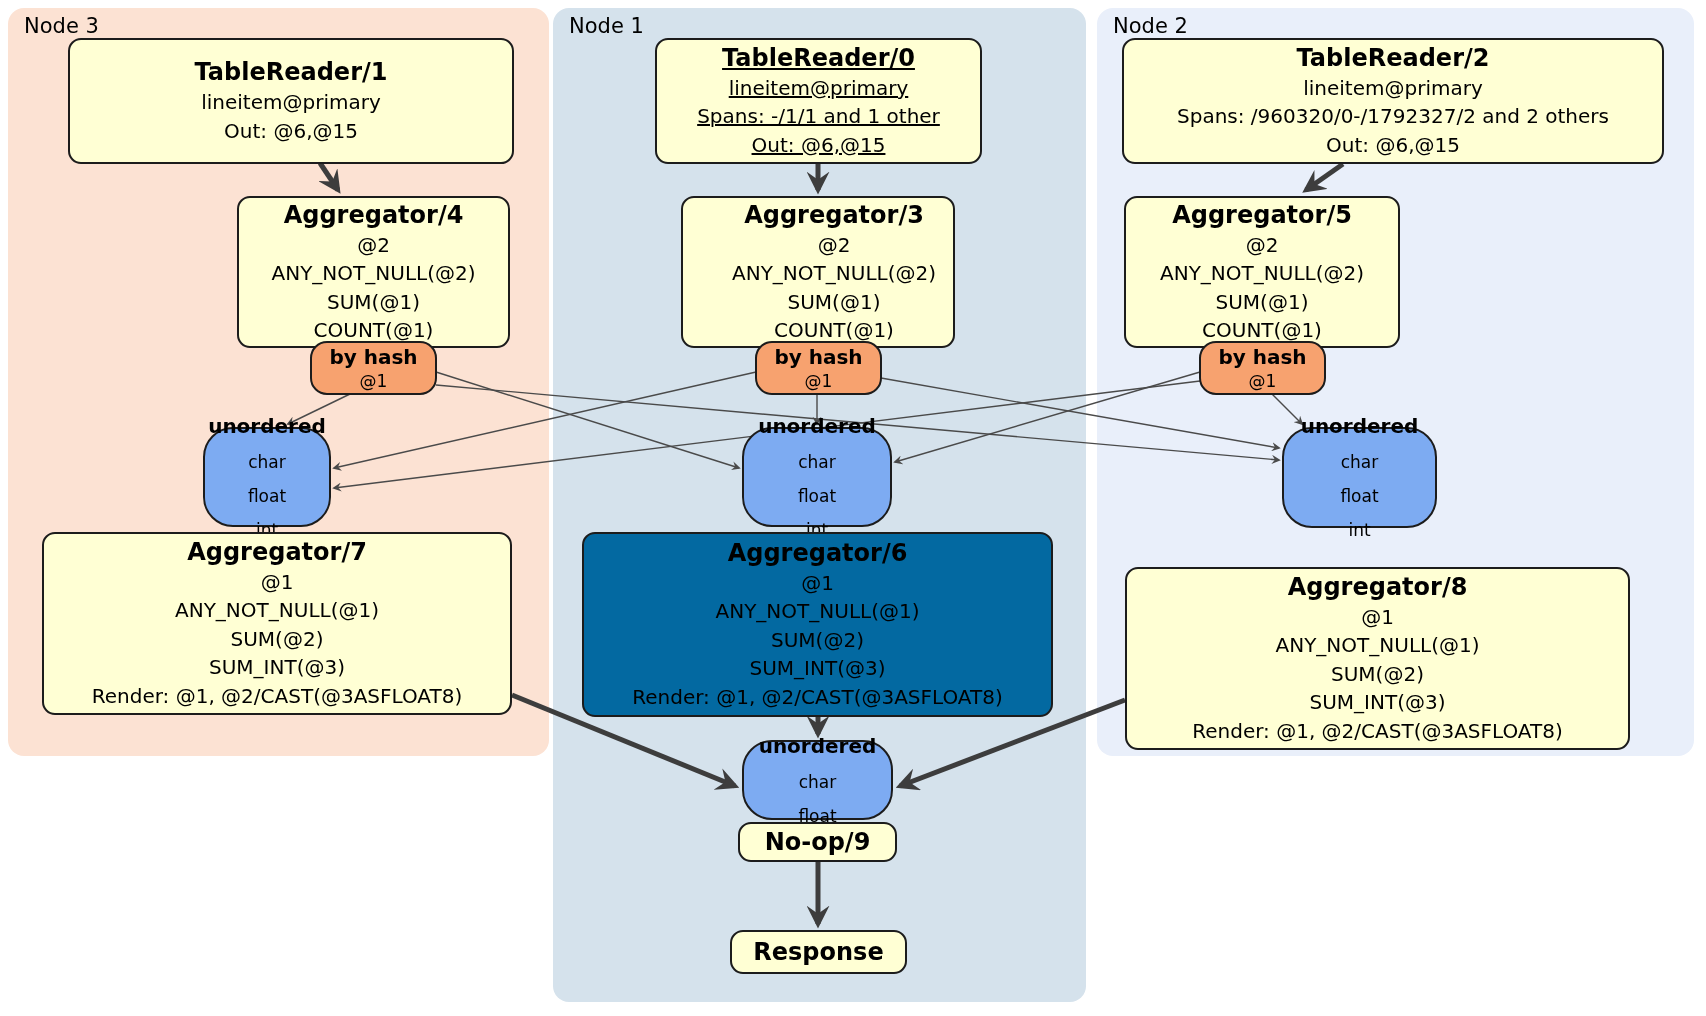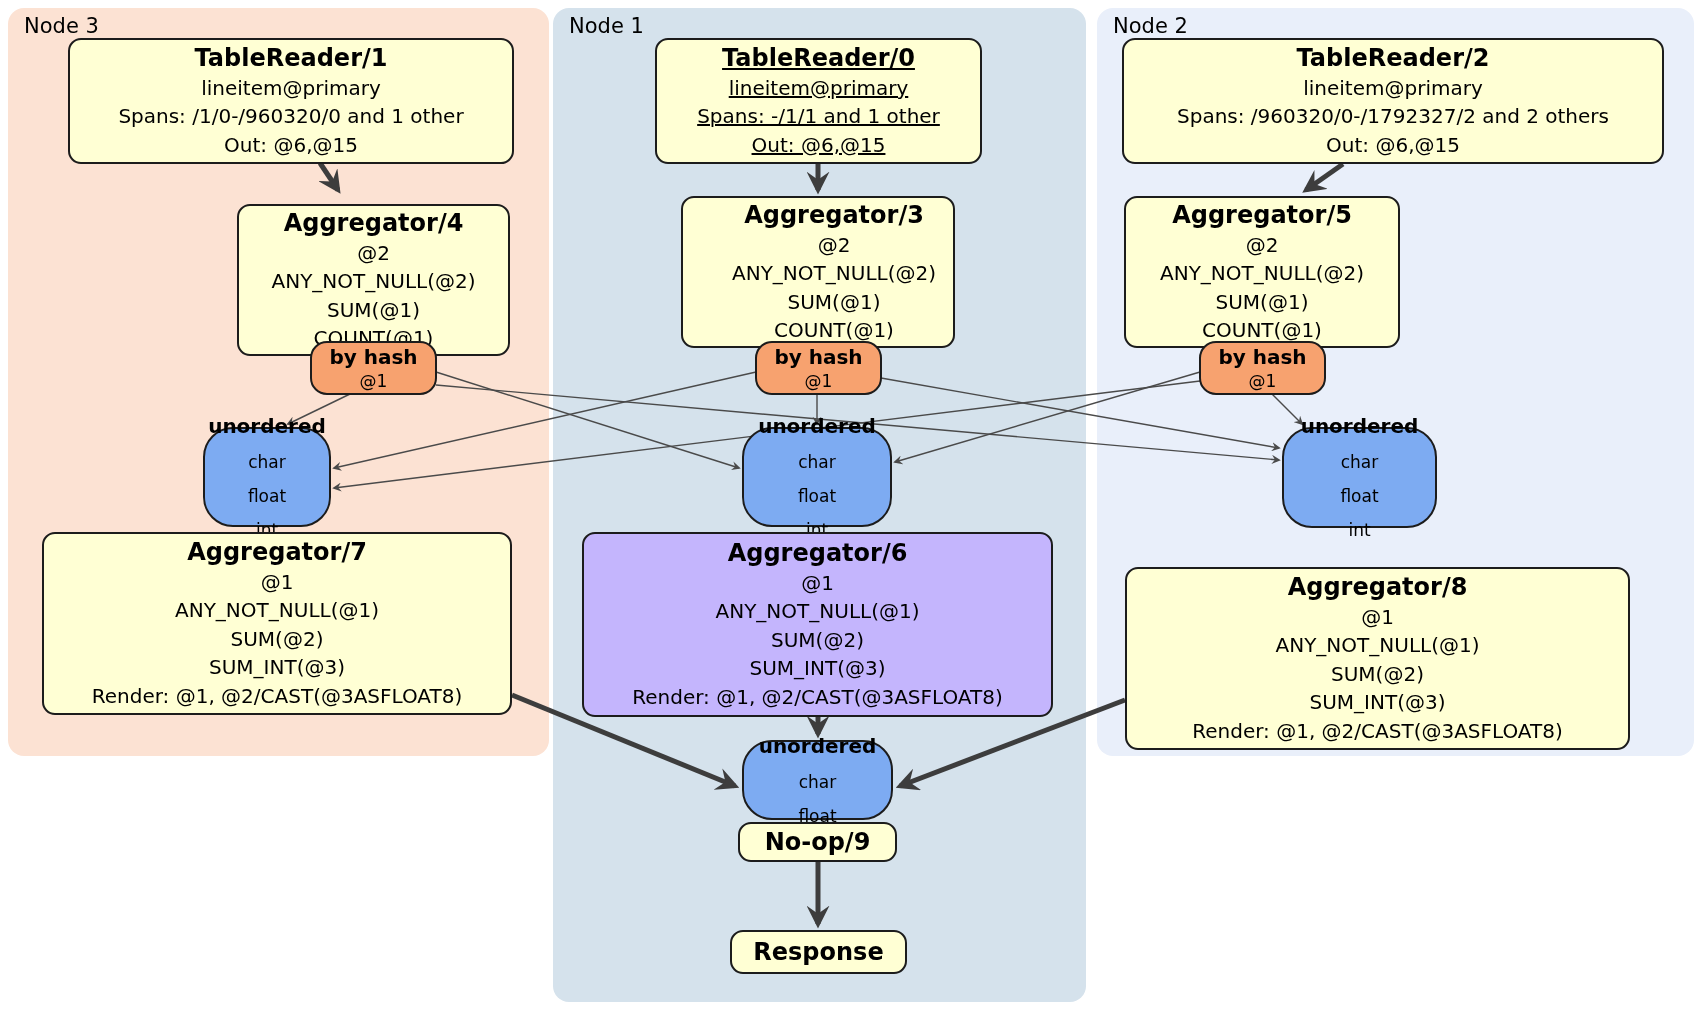--- a/index.html
+++ b/index.html
@@ -64,36 +64,35 @@
         <line x1="818" y1="717" x2="818" y2="734" stroke="#3d3d3d" stroke-width="5" marker-end="url(#ah-big)"></line>
         <line x1="1125" y1="700" x2="900" y2="786" stroke="#3d3d3d" stroke-width="5" marker-end="url(#ah-big)"></line>
         <line x1="818" y1="862" x2="818" y2="924" stroke="#3d3d3d" stroke-width="5" marker-end="url(#ah-big)"></line>
       </g>
   </svg>
 
   <div id="box-layer">
       <div class="box processor" style="left: 68px; top: 38px; width: 446px; height: 126px; background: rgb(255, 255, 212);">
         <div class="proc-title">TableReader/1</div>
         <div class="proc-line">lineitem@primary</div>
-        <div class="proc-line">Spans: /1/0-/960320/0 and 1 other</div>
         <div class="proc-line">Out: @6,@15</div>
       </div>
       <div class="box processor" style="left: 655px; top: 38px; width: 327px; height: 126px; background: rgb(255, 255, 212); text-decoration: underline;">
         <div class="proc-title">TableReader/0</div>
         <div class="proc-line">lineitem@primary</div>
         <div class="proc-line">Spans: -/1/1 and 1 other</div>
         <div class="proc-line">Out: @6,@15</div>
       </div>
       <div class="box processor" style="left: 1122px; top: 38px; width: 542px; height: 126px; background: rgb(255, 255, 212);">
         <div class="proc-title">TableReader/2</div>
         <div class="proc-line">lineitem@primary</div>
         <div class="proc-line">Spans: /960320/0-/1792327/2 and 2 others</div>
         <div class="proc-line">Out: @6,@15</div>
       </div>
-      <div class="box processor" style="left: 237px; top: 196px; width: 273px; height: 152px; background: rgb(255, 255, 212); margin-top: 8px;">
+      <div class="box processor" style="left: 237px; top: 196px; width: 273px; height: 152px; background: rgb(255, 255, 212);">
         <div class="proc-title">Aggregator/4</div>
         <div class="proc-line">@2</div>
         <div class="proc-line">ANY_NOT_NULL(@2)</div>
         <div class="proc-line">SUM(@1)</div>
         <div class="proc-line">COUNT(@1)</div>
       </div>
       <div class="box processor" style="left: 681px; top: 196px; width: 274px; height: 152px; background: rgb(255, 255, 212); padding-left: 32px;">
         <div class="proc-title">Aggregator/3</div>
         <div class="proc-line">@2</div>
         <div class="proc-line">ANY_NOT_NULL(@2)</div>
@@ -138,21 +137,21 @@
         <div class="small-line">int</div>
       </div>
       <div class="box processor" style="left: 42px; top: 532px; width: 470px; height: 183px; background: rgb(255, 255, 212);">
         <div class="proc-title">Aggregator/7</div>
         <div class="proc-line">@1</div>
         <div class="proc-line">ANY_NOT_NULL(@1)</div>
         <div class="proc-line">SUM(@2)</div>
         <div class="proc-line">SUM_INT(@3)</div>
         <div class="proc-line">Render: @1, @2/CAST(@3ASFLOAT8)</div>
       </div>
-      <div class="box processor" style="left: 582px; top: 532px; width: 471px; height: 185px; background: #c4b5fd;">
+      <div class="box processor" style="left: 582px; top: 532px; width: 471px; height: 185px; background: #0369a1;">
         <div class="proc-title">Aggregator/6</div>
         <div class="proc-line">@1</div>
         <div class="proc-line">ANY_NOT_NULL(@1)</div>
         <div class="proc-line">SUM(@2)</div>
         <div class="proc-line">SUM_INT(@3)</div>
         <div class="proc-line">Render: @1, @2/CAST(@3ASFLOAT8)</div>
       </div>
       <div class="box processor" style="left: 1125px; top: 534px; width: 505px; height: 183px; background: rgb(255, 255, 212); margin-top: 33px;">
         <div class="proc-title">Aggregator/8</div>
         <div class="proc-line">@1</div>

